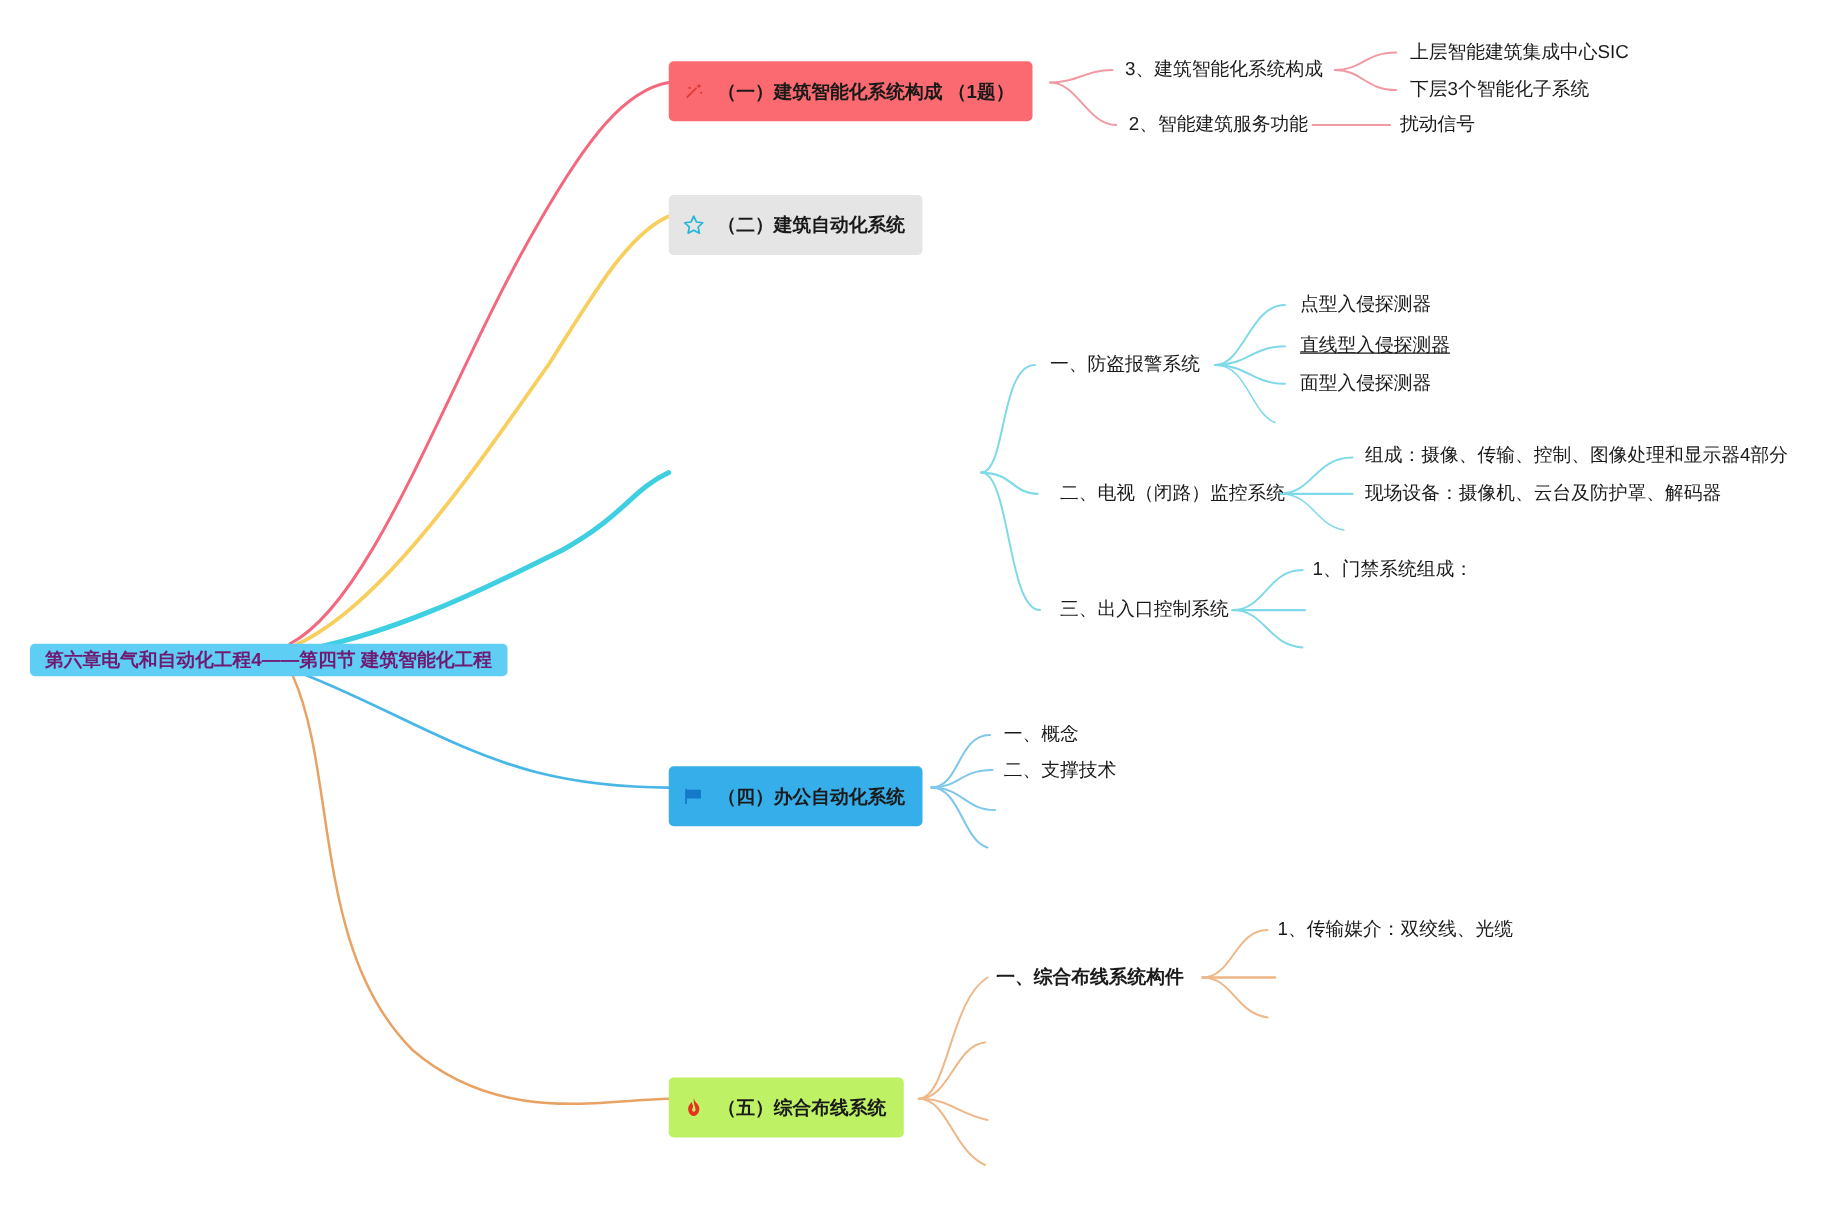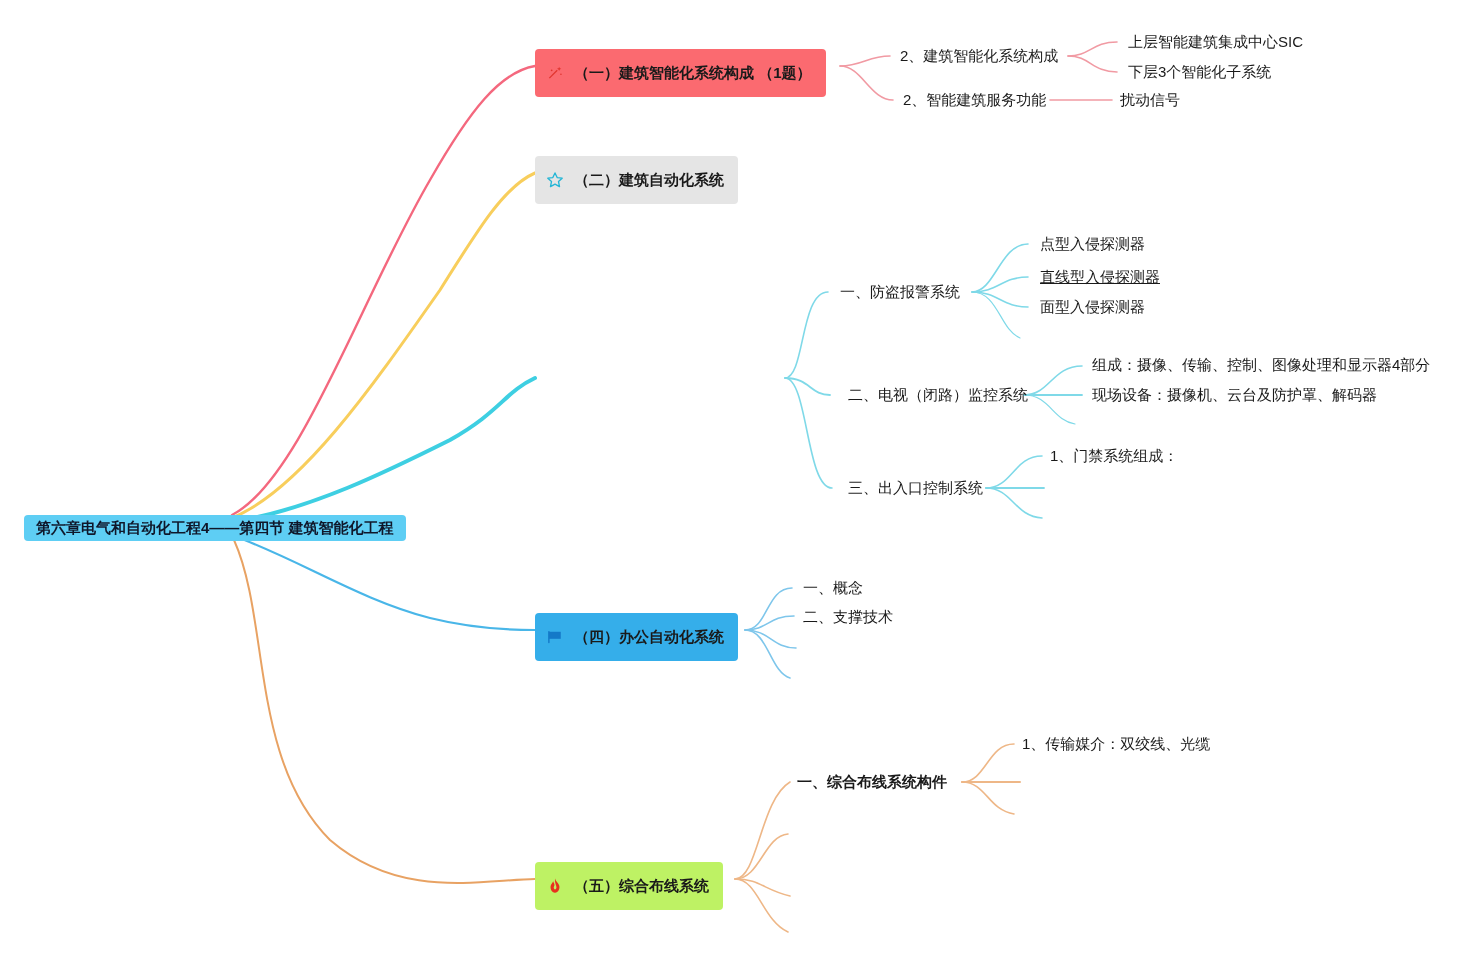--- a/index.html
+++ b/index.html
@@ -20,21 +20,21 @@
     white-space:nowrap;
   }
 
   
   .root{
     left:24px;top:515px;
     height:26px;
     padding:0 12px;
     background:#5ECEF4;
     border-radius:4px;
-    color:#0f172a;
+    color:#701a75;
     font-size:15px;
     font-weight:bold;
     letter-spacing:0px;
   }
 
   
   .b1{
     height:48px;
     padding:0 14px 0 10px;
     border-radius:4px;
@@ -134,21 +134,21 @@
         <path d="M4.2 16.2 L13 7.4 L12 6.4 L3.2 15.2 Z" fill="#E0352F"></path>
         <path d="M14.6 3.0 l.7 1.7 1.7.7 -1.7.7 -.7 1.7 -.7-1.7 -1.7-.7 1.7-.7 Z" fill="#E0352F"></path>
         <circle cx="6.3" cy="7.0" r="1.0" fill="#E0352F"></circle>
         <circle cx="16.6" cy="11.4" r="0.9" fill="#E0352F"></circle>
       </svg>
     </span>
     <span>（一）建筑智能化系统构成 （1题）</span>
   </div>
 
   <div class="txt" style="left:900px;top:47px;">
-    <span>2、建筑智能化系统构成</span>
+    <span>3、建筑智能化系统构成</span>
   </div>
   <div class="txt" style="left:903px;top:91px;">
     <span>2、智能建筑服务功能</span>
   </div>
   <div class="txt" style="left:1128px;top:33px;">
     <span>上层智能建筑集成中心SIC</span>
   </div>
   <div class="txt" style="left:1128px;top:63px;">
     <span>下层3个智能化子系统</span>
   </div>

